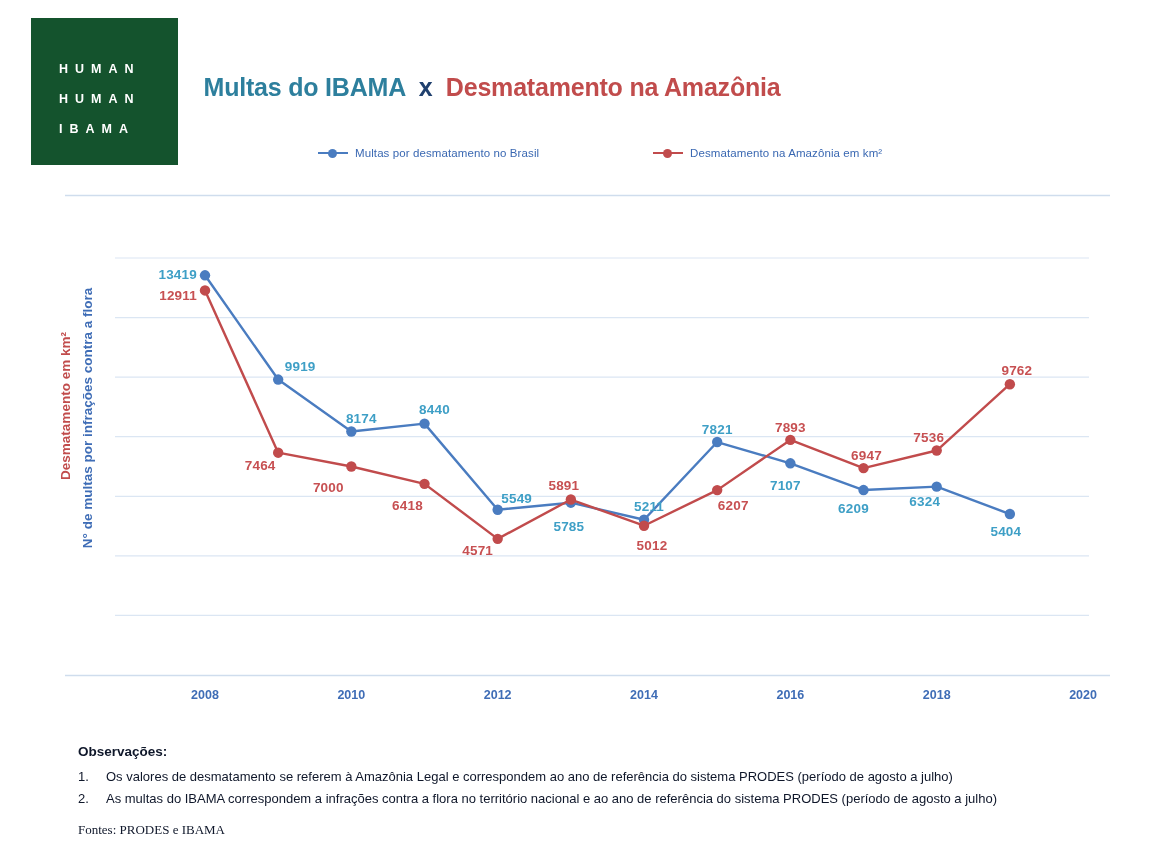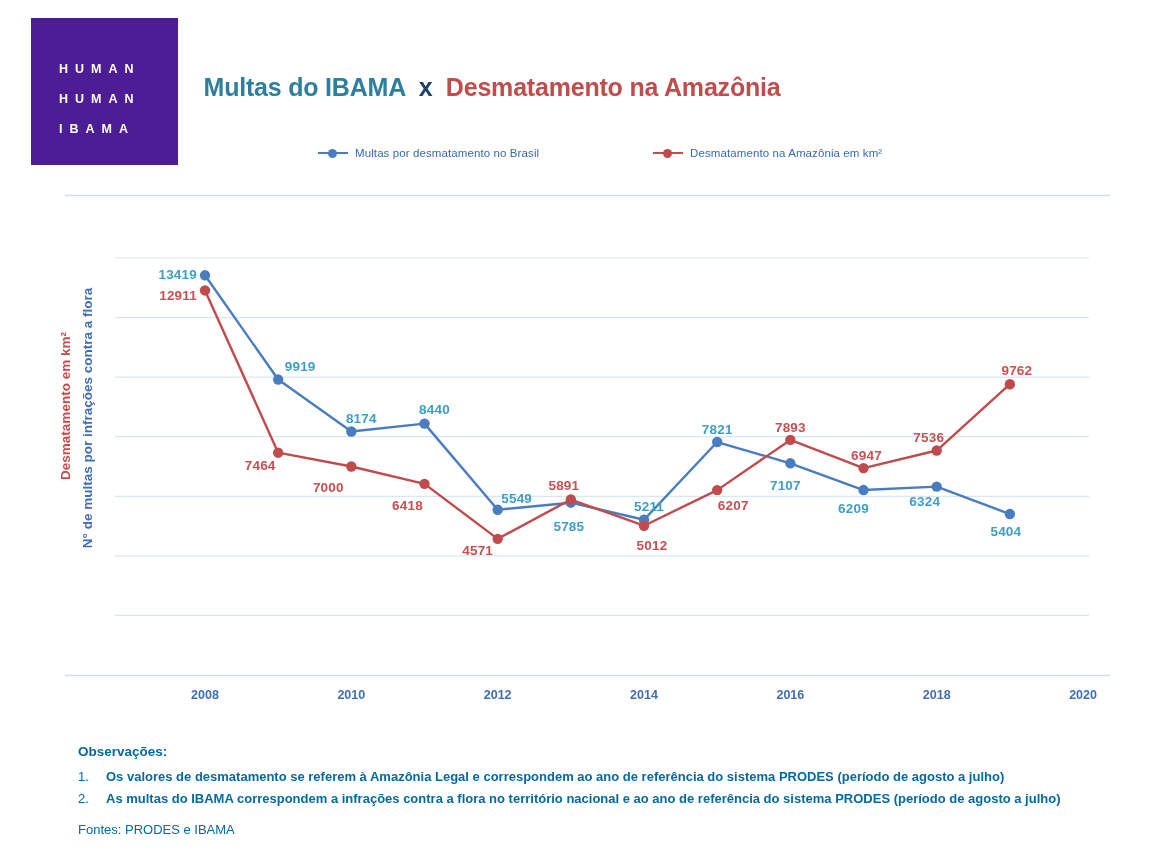--- a/index.html
+++ b/index.html
@@ -3,21 +3,21 @@
 <meta charset="utf-8">
 <style>
   html,body{margin:0;padding:0;}
   body{
     width:1152px;height:857px;position:relative;background:#ffffff;
     font-family:"Liberation Sans", sans-serif;overflow:hidden;
   }
   
   .logo{
     position:absolute;left:31px;top:18px;width:147px;height:147px;
-    background:#4c1d95;box-sizing:border-box;padding:36px 0 0 28px;
+    background:#14532d;box-sizing:border-box;padding:36px 0 0 28px;
   }
   .logo-line{
     color:#ffffff;font-weight:bold;font-size:12.5px;letter-spacing:7px;
     line-height:30px;white-space:nowrap;
   }
   
   .title{
     position:absolute;left:0;top:73px;width:984px;text-align:center;
     font-size:25px;font-weight:bold;letter-spacing:-0.2px;
   }
@@ -29,26 +29,26 @@
   .legend-item{position:absolute;display:flex;align-items:center;height:22px;}
   .legend-item.li0{left:318px;}
   .legend-item.li1{left:653px;}
   .lmarker{position:relative;width:30px;height:2px;margin-right:7px;}
   .ldot{position:absolute;left:10px;top:-3.5px;width:9px;height:9px;border-radius:50%;}
   .ltext{font-size:11.5px;color:#3a68b2;letter-spacing:0.1px;}
   
   #chart-svg{position:absolute;left:0;top:0;}
   #chart-svg text{font-family:"Liberation Sans","DejaVu Sans",sans-serif;}
   
-  .notes{position:absolute;left:78px;top:744px;width:1010px;color:#0369a1;}
+  .notes{position:absolute;left:78px;top:744px;width:1010px;color:#0f172a;}
   .notes-heading{font-size:13.5px;font-weight:bold;margin-bottom:7px;}
   .note-row{display:flex;font-size:13px;line-height:21.5px;}
   .note-num{width:28px;flex:0 0 28px;}
-  .note-text{flex:1;font-weight:bold;}
-  .fontes{font-size:13px;margin-top:13px;}
+  .note-text{flex:1;}
+  .fontes{font-size:13px;margin-top:13px;font-family:Liberation Serif, serif;}
 </style>
 </head>
 <body>
 
 <div class="logo">
   <div class="logo-line">HUMAN</div>
   <div class="logo-line">HUMAN</div>
   <div class="logo-line">IBAMA</div>
 </div>
 

